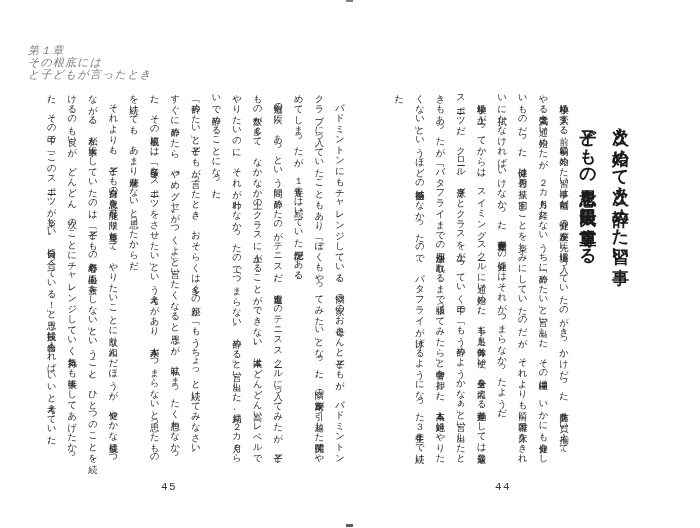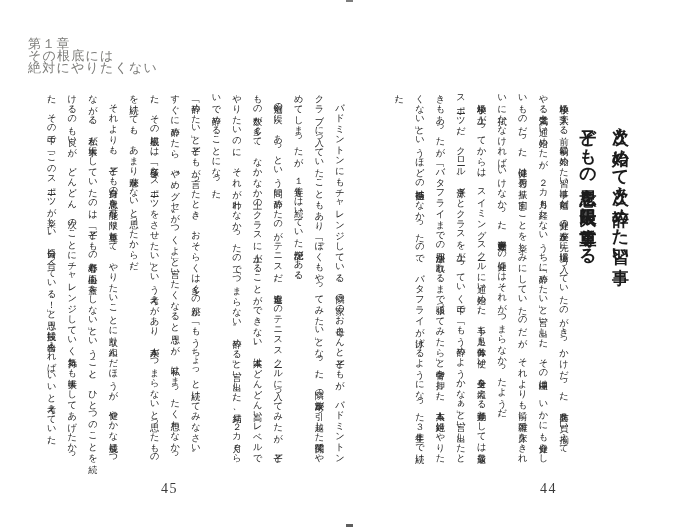--- a/index.html
+++ b/index.html
@@ -11,26 +11,27 @@
   }
   .spread {
     position: relative;
     width: 700px; height: 528px;
     background: #ffffff;
   }
 
   
   .running-head {
     position: absolute;
-    left: 28px; top: 38px;
+    left: 28px; top: 44px;
     font-family: "Liberation Sans", sans-serif;
-    font-size: 13px;
+    font-size: 11px;
     line-height: 12.2px;
     letter-spacing: 1.2px;
     color: #7b7b78;
+    font-style: italic;
   }
 
   
   .vertical {
     writing-mode: vertical-rl;
     text-orientation: mixed;
   }
 
   
   .section-title {
@@ -60,42 +61,42 @@
   }
   .body-left {
     position: absolute;
     top: 88px; right: 350px;
     width: 336px; height: 370px;
   }
 
   
   .pagenum {
     position: absolute;
-    font-family: Liberation Serif, serif;
-    font-size: 14px;
+    font-family: Liberation Mono, monospace;
+    font-size: 11px;
     letter-spacing: 1.5px;
     color: #3a3a3a;
   }
-  .pn-right { left: 540px; top: 481px; }
+  .pn-right { left: 495px; top: 481px; }
   .pn-left  { left: 161px; top: 481px; }
 
   
   .fold-mark { position: absolute; background: #7d7d7d; }
   .fm-top    { left: 346px; top: 0;     width: 7px; height: 2px; }
   .fm-bottom { left: 346px; top: 524px; width: 7px; height: 3px; background: #5e5e5e; }
 </style>
 </head>
 <body>
 
 <div class="spread">
 
   <div class="running-head">
     <div>第１章</div>
     <div>その根底には</div>
-    <div>絶対にやりたくない</div>
+    <div>と子どもが言ったとき</div>
   </div>
 
   <div>
     <div class="section-title vertical">
       <div class="title-line">次々と始めて次々と辞めた習い事</div>
       <div class="title-line">子どもの意思を最大限に尊重する</div>
     </div>
     <div class="page-body body-right vertical">
       <p>小学校に入学する前、最初に始めた習い事は剣道だ。健介の友達が先に道場に入っていたのがきっかけだった。防具を買い揃えて、やる気満々で通い始めたが、２カ月も経たないうちに「辞めたい」と言い出した。その理由は、いかにも健介らしいものだった。健介は竹刀を振り回すことを楽しみにしていたのだが、それよりも前に雑巾で床をきれいに拭かなければいけなかった。運動大好きの健介にはそれがつまらなかったようだ。</p>
       <p>小学校に上がってからは、スイミングスクールに通い始めた。手も足も体幹も使い、全身を鍛える運動としては最適なスポーツだ。クロール、平泳ぎとクラスを上がっていく中で、「もう辞めようかなぁ」と言い出したときもあったが、「バタフライまでの四泳法が取れるまで頑張ってみたら」と背中を押した。本人も「絶対にやりたくない」というほどの拒否感はなかったので、バタフライが泳げるようになった３年生まで続けた。</p>

